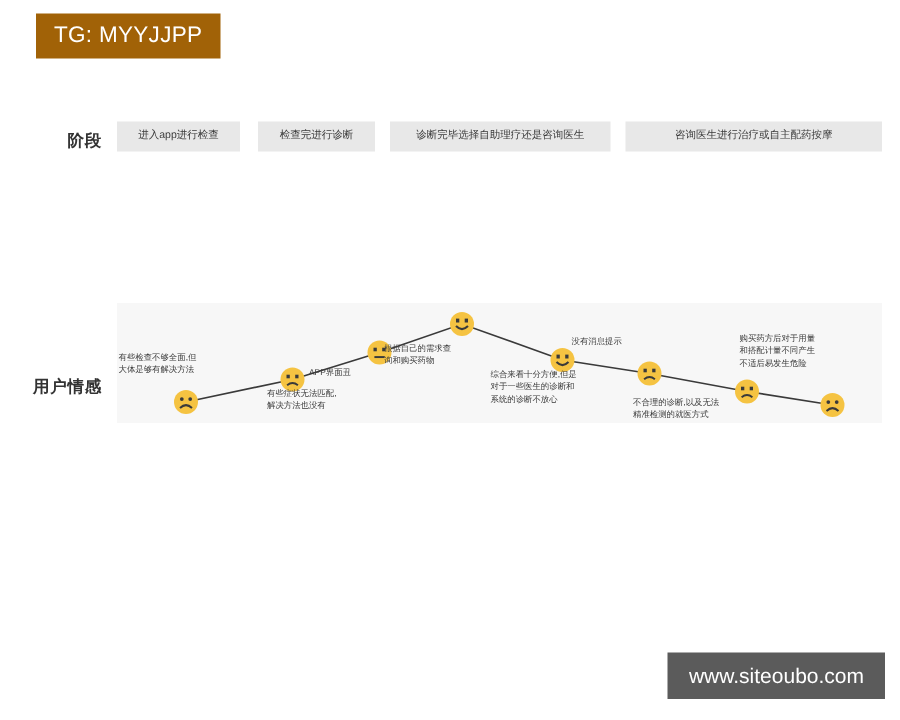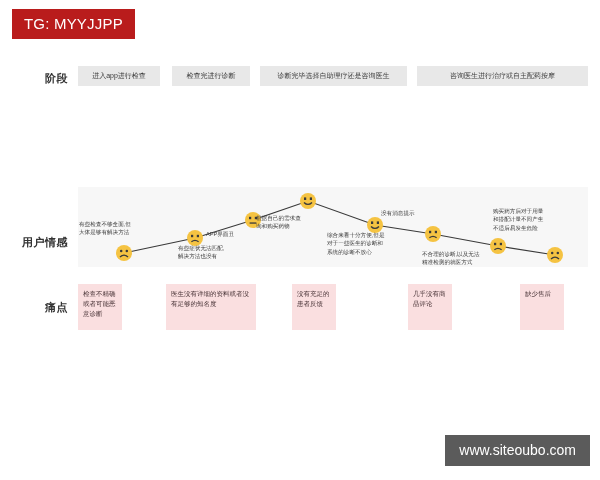--- a/index.html
+++ b/index.html
@@ -12,23 +12,23 @@
     background: #ffffff;
     font-family: "Liberation Sans", "DejaVu Sans", sans-serif;
     position: relative;
     overflow: hidden;
     color: #333;
   }
 
   
   #tg-tag {
     position: absolute;
-    left: 12px;
+    left: 24px;
     top: 9px;
-    background: #b91c1c;
+    background: #a16207;
     color: #ffffff;
     font-size: 15px;
     line-height: 1;
     padding: 7px 12px 8px 12px;
     letter-spacing: 0.2px;
     white-space: nowrap;
   }
 
   
   #watermark {
@@ -49,20 +49,21 @@
     left: 0;
     top: 52px;
     width: 600px;
     height: 370px;
   }
 
   .row {
     position: absolute;
     left: 0;
     width: 538px;
+    margin-top: 15px;
   }
 
   .row-label {
     position: absolute;
     left: 0;
     width: 68px;
     text-align: right;
     font-size: 11px;
     font-weight: bold;
     color: #333333;
@@ -222,27 +223,17 @@
 系统的诊断不放心</div>
       <div class="emo-caption" style="left:303px;top:22px; width:60px;">没有消息提示</div>
       <div class="emo-caption" style="left:344px;top:63px; width:88px;">不合理的诊断,以及无法
 精准检测的就医方式</div>
       <div class="emo-caption" style="left:415px;top:20px; width:80px;">购买药方后对于用量
 和搭配计量不同产生
 不适后易发生危险</div>
     </div>
   </div>
 
-  <div class="row" style="top:232px;height:48px;">
-    <div class="row-label" style="top:16px;">痛点</div>
-    <div class="track" style="top:0;height:48px;">
-      <div class="note pain" style="left:0px;  top:0; width:44px; height:46px;">检查不精确或者可能恶意诊断</div>
-      <div class="note pain" style="left:88px; top:0; width:90px; height:46px;">医生没有详细的资料或者没有足够的知名度</div>
-      <div class="note pain" style="left:214px;top:0; width:44px; height:46px;">没有充足的患者反馈</div>
-      <div class="note pain" style="left:330px;top:0; width:44px; height:46px;">几乎没有商品评论</div>
-      <div class="note pain" style="left:442px;top:0; width:44px; height:46px;">缺少售后</div>
-    </div>
-  </div>
 
 
 </div>
 
 <div id="watermark">www.siteoubo.com</div>
 
 </body></html>

